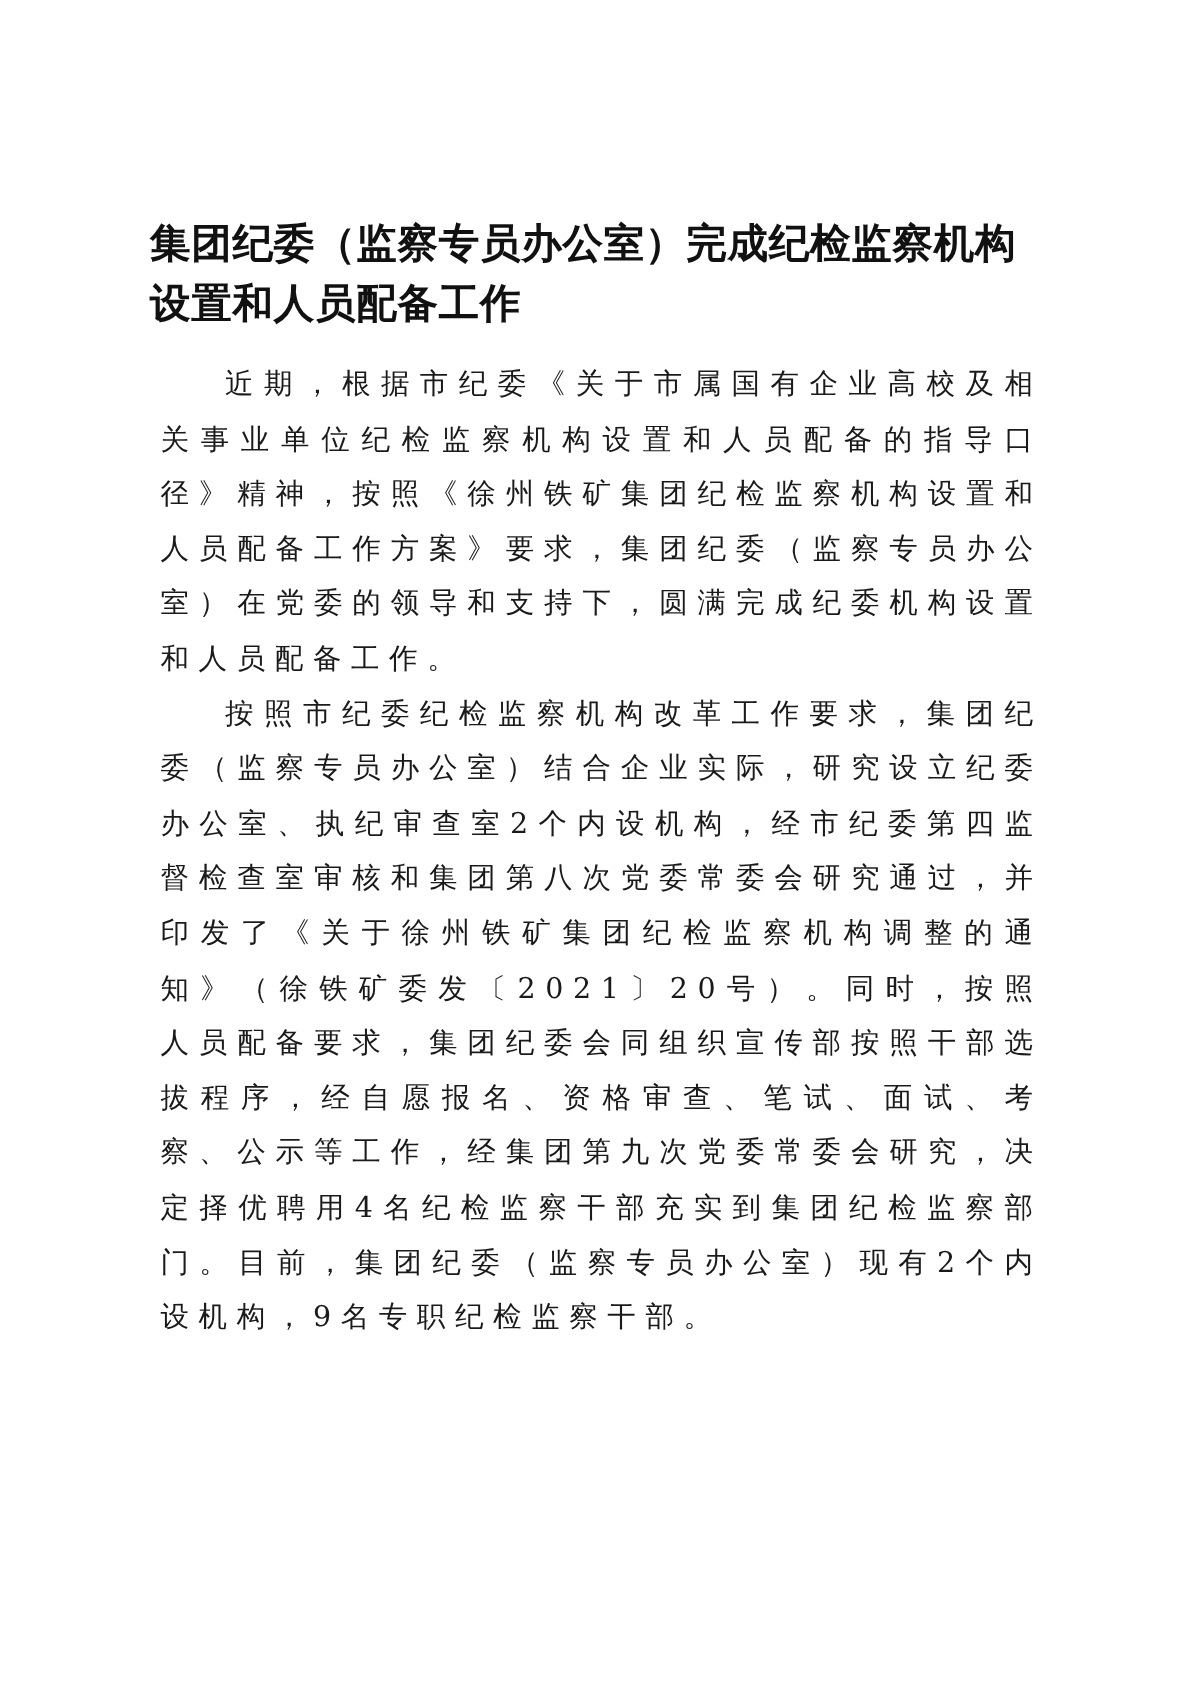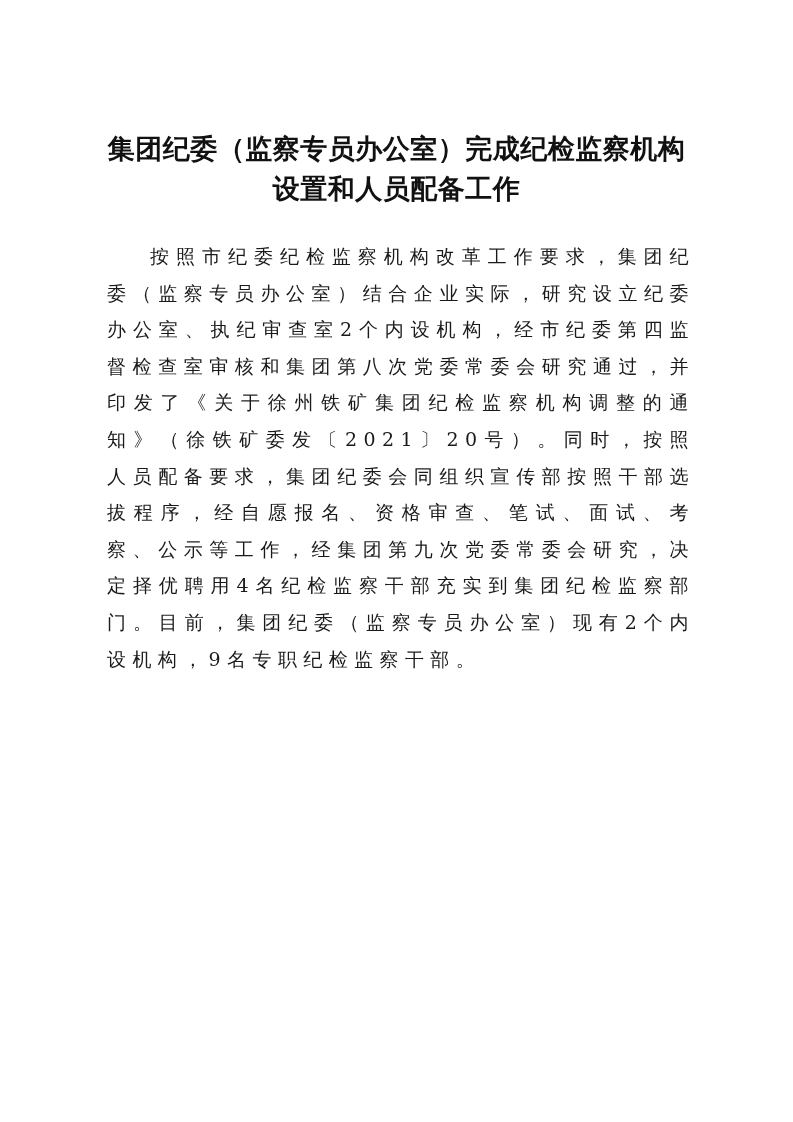--- a/index.html
+++ b/index.html
@@ -1,32 +1,33 @@
 <!DOCTYPE html>
 <html><head>
 <meta charset="utf-8">
 <style>
   html, body { margin: 0; padding: 0; background: #ffffff; }
   body { width: 793px; height: 1122px; position: relative; overflow: hidden; }
   .page { position: absolute; left: 0; top: 0; width: 793px; height: 1122px; background: #fff; }
   .title {
-    position: absolute; left: 100px; top: 129px; width: 593px;
+    position: absolute; left: 100px; top: 143px; width: 593px;
     font-family: "DejaVu Serif", "Liberation Serif", serif;
     font-weight: bold; font-size: 27px; line-height: 40px; color: #111;
-    text-align: center; letter-spacing: 0.5px;
+    text-align: left; letter-spacing: 0.5px;
   }
   .body {
     position: absolute; left: 107px; top: 238px; width: 588px;
     font-family: "DejaVu Serif", "Liberation Serif", serif;
     font-size: 19px; line-height: 36.6px; color: #1a1a1a;
     text-align: justify; letter-spacing: 6.4px;
   }
   .body p { margin: 0; text-indent: 43px; }
 </style>
 </head>
 <body>
 
 <div class="page">
   <div class="title">集团纪委（监察专员办公室）完成纪检监察机构设置和人员配备工作</div>
   <div class="body">
+    <p>近期，根据市纪委《关于市属国有企业高校及相关事业单位纪检监察机构设置和人员配备的指导口径》精神，按照《徐州铁矿集团纪检监察机构设置和人员配备工作方案》要求，集团纪委（监察专员办公室）在党委的领导和支持下，圆满完成纪委机构设置和人员配备工作。</p>
     <p>按照市纪委纪检监察机构改革工作要求，集团纪委（监察专员办公室）结合企业实际，研究设立纪委办公室、执纪审查室2个内设机构，经市纪委第四监督检查室审核和集团第八次党委常委会研究通过，并印发了《关于徐州铁矿集团纪检监察机构调整的通知》（徐铁矿委发〔2021〕20号）。同时，按照人员配备要求，集团纪委会同组织宣传部按照干部选拔程序，经自愿报名、资格审查、笔试、面试、考察、公示等工作，经集团第九次党委常委会研究，决定择优聘用4名纪检监察干部充实到集团纪检监察部门。目前，集团纪委（监察专员办公室）现有2个内设机构，9名专职纪检监察干部。</p>
   </div>
 </div>
 
 </body></html>

